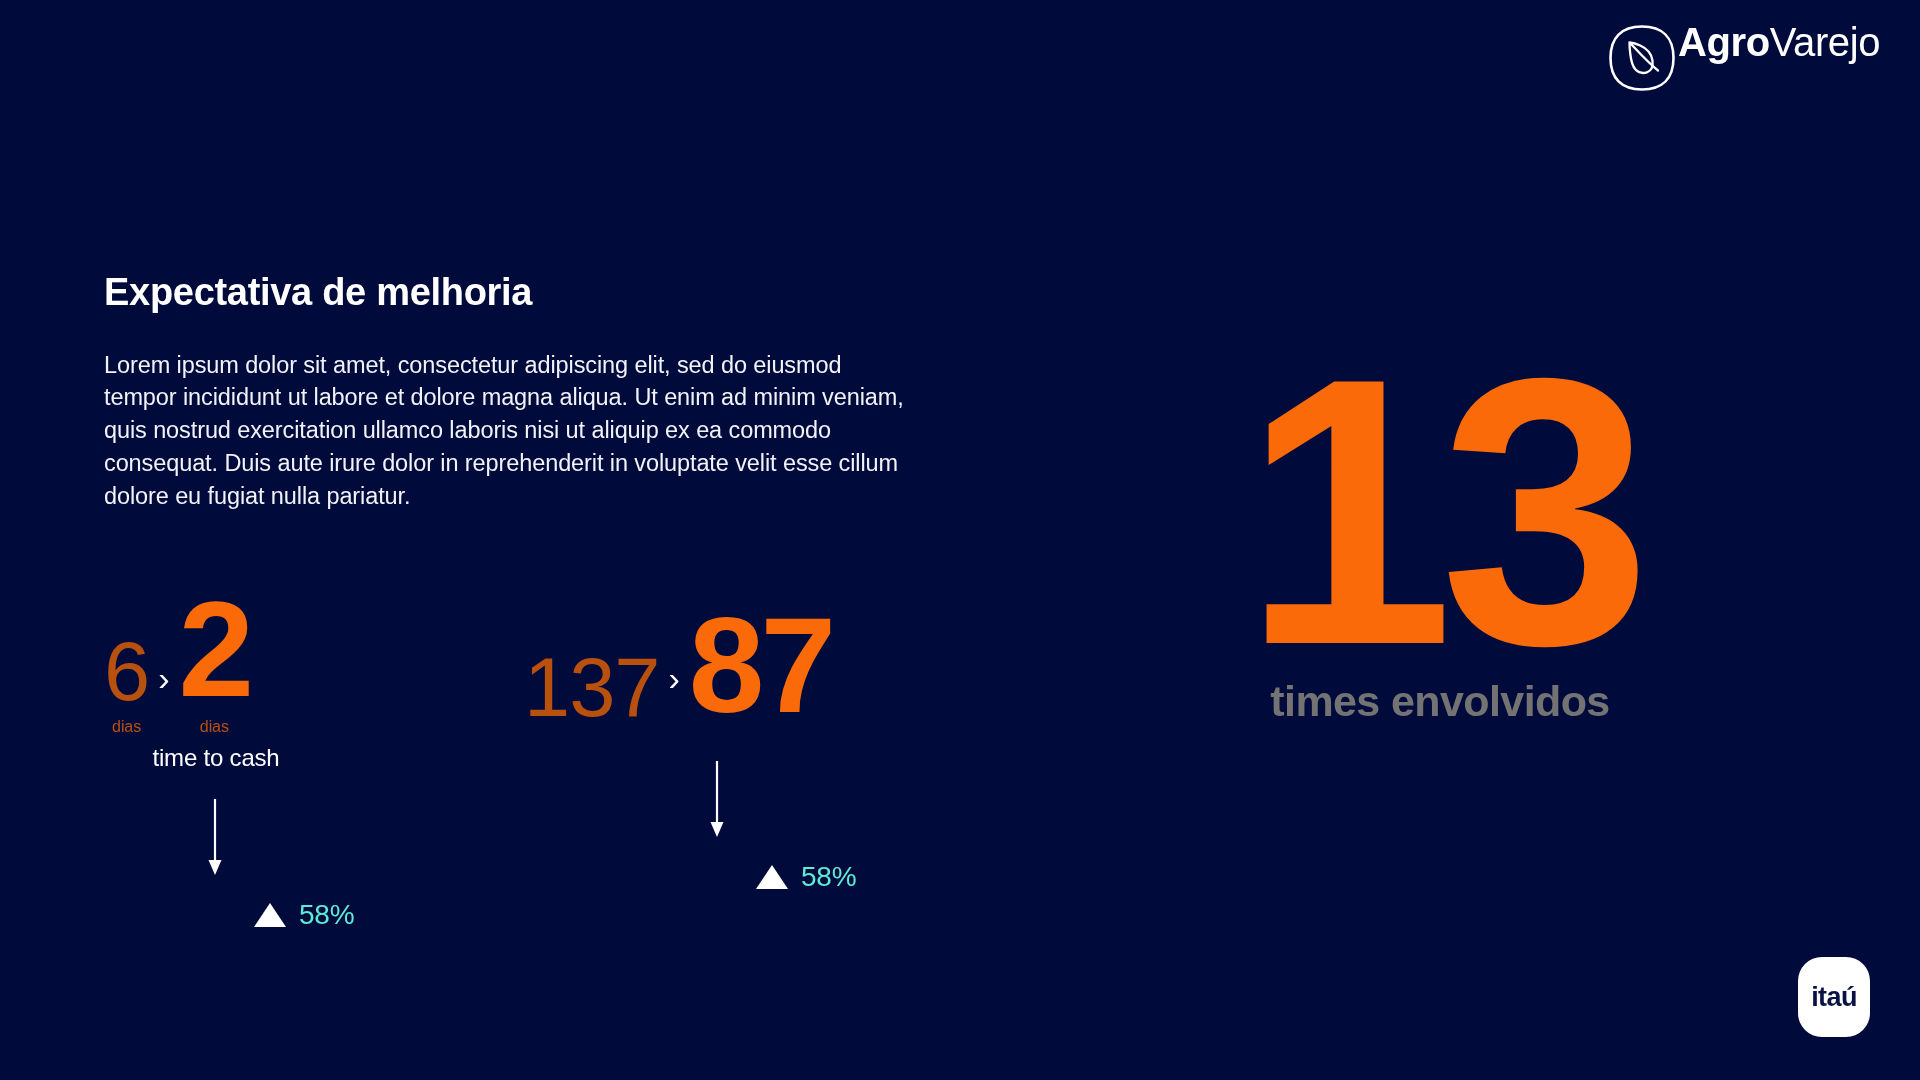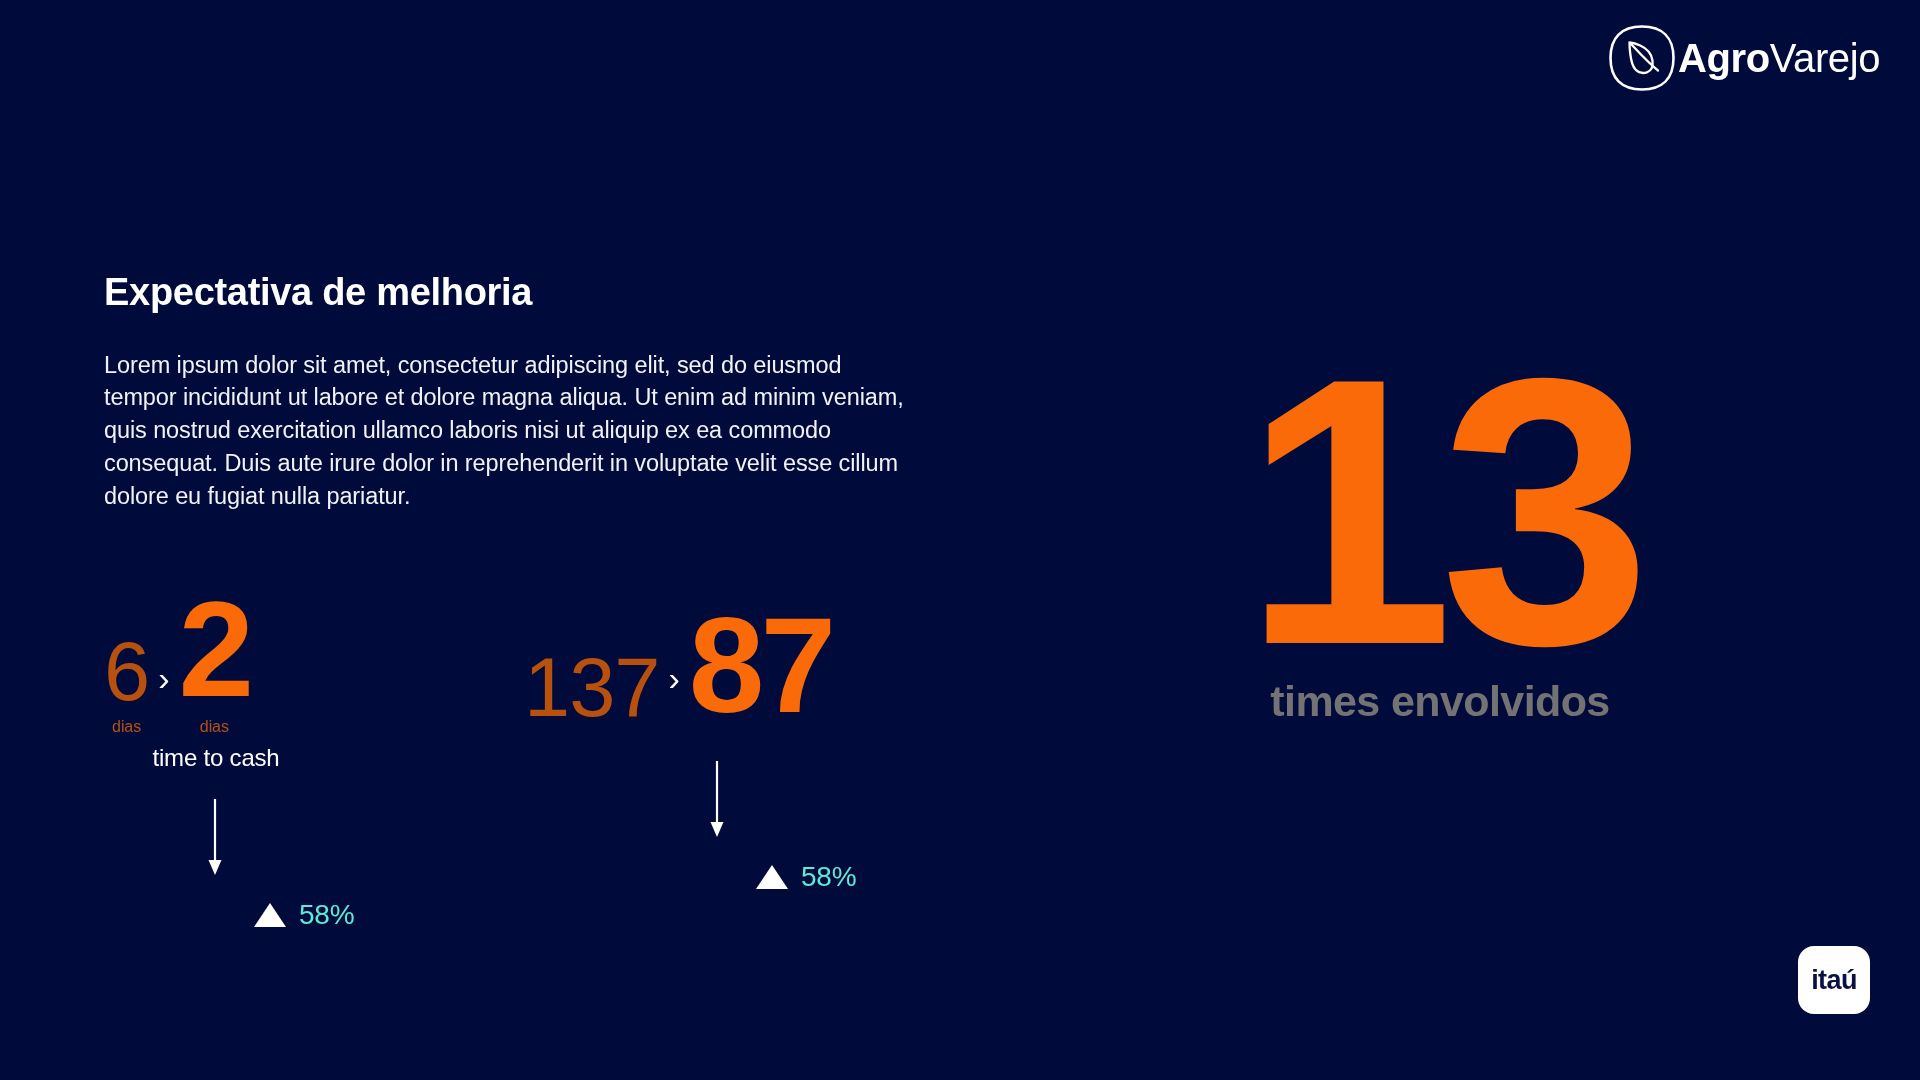--- a/index.html
+++ b/index.html
@@ -23,21 +23,21 @@
     height:1080px;
     background:#000B3C;
   }
 
   
   .brand-logo {
     position:absolute;
     top:22px;
     right:40px;
     display:flex;
-    align-items:center;
+    align-items:flex-start;
   }
   .brand-mark {
     width:72px;
     height:72px;
     flex:0 0 72px;
   }
   .brand-wordmark {
     font-size:40px;
     letter-spacing:-0.4px;
     color:#FFFFFF;
@@ -213,25 +213,25 @@
     font-weight:700;
     color:#737373;
     line-height:1.1;
     letter-spacing:-0.6px;
   }
 
   
   .itau-logo {
     position:absolute;
     right:50px;
-    bottom:66px;
+    bottom:43px;
     width:72px;
-    height:68px;
+    height:80px;
     background:#FFFFFF;
-    border-radius:16px;
+    border-radius:24px;
     display:flex;
     align-items:center;
     justify-content:center;
   }
   .itau-text {
     font-size:27px;
     font-weight:700;
     color:#0A1244;
     line-height:1;
     letter-spacing:-0.6px;

